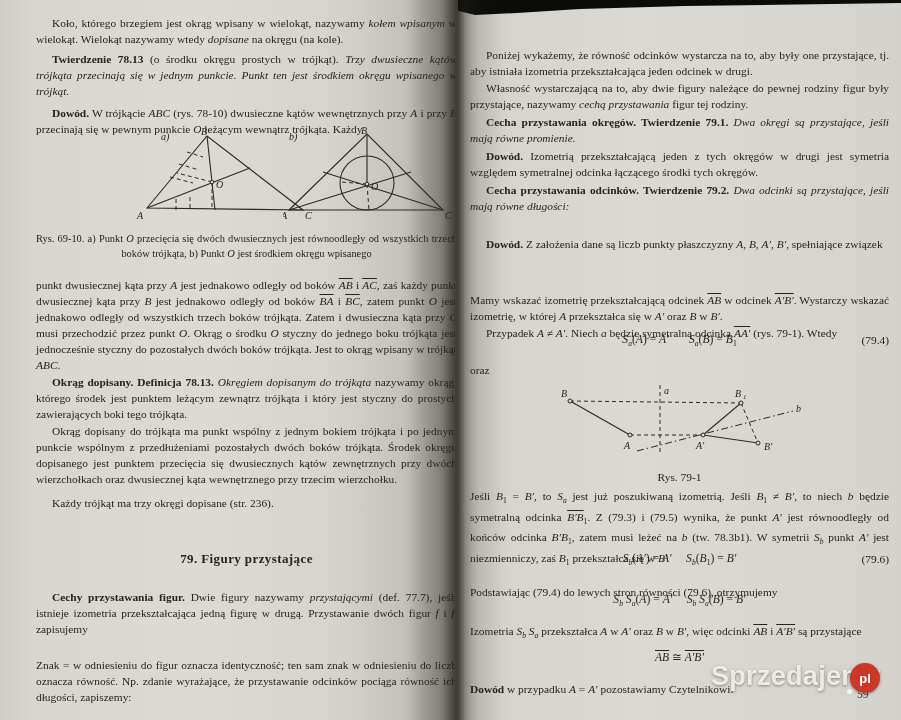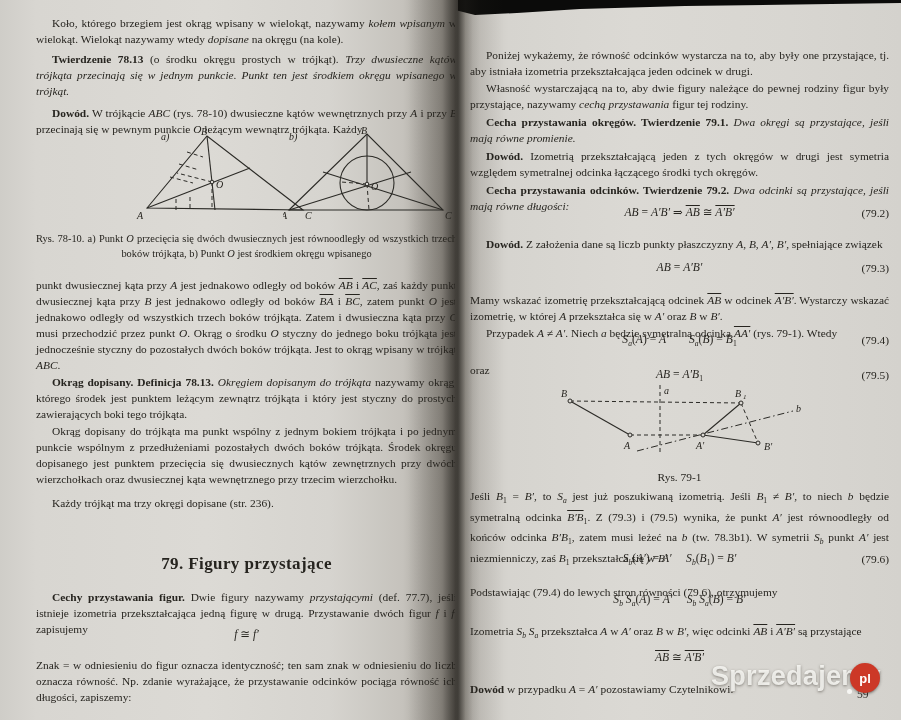--- a/index.html
+++ b/index.html
@@ -11,21 +11,21 @@
   .page-right{left:455px;width:446px;
     background:linear-gradient(90deg,#716d66 0%,#9b978f 1.5%,#c6c3bd 4%,#d6d4cf 12%,#dbd9d4 40%,#d8d6d1 75%,#d4d2cd 100%);
     clip-path:polygon(0px 10px,20px 15px,62px 13px,125px 9px,230px 6px,446px 3px,446px 720px,0px 720px);}
   .par{position:absolute;font-size:11.4px;line-height:16px;text-align:justify;}
   .page-left .par{left:36px;width:421px;}
   .page-right .par{left:15px;width:419px;}
   .indent{text-indent:16px;}
   .caption{position:absolute;left:36px;width:421px;font-size:10.4px;line-height:15px;
            text-align:justify;text-align-last:center;}
   .heading{position:absolute;left:36px;width:421px;text-align:center;font-weight:700;
-           font-size:17px;letter-spacing:.4px;}
+           font-size:13px;letter-spacing:.4px;}
   .eq{position:absolute;font-size:11.6px;line-height:16px;text-align:center;}
   .page-left .eq{left:36px;width:421px;}
   .page-right .eq{left:15px;width:419px;}
   .eq-body{white-space:pre;}
   .eq-num{position:absolute;right:0;top:0;font-size:11.4px;}
   .tk-b{font-weight:700;}
   .tk-i{font-style:italic;}
   .tk-ov{font-style:italic;text-decoration:overline;}
   .tk-sub{font-size:7.6px;vertical-align:-2.5px;font-style:italic;}
   .tk-subn{font-size:7.6px;vertical-align:-2.5px;}
@@ -93,63 +93,53 @@
         <line class="figdash" x1="84" y1="58" x2="86" y2="84"></line>
         <line class="figdash" x1="84" y1="58" x2="58" y2="56"></line>
         <circle class="figpt" cx="84" cy="58" r="1.8"></circle>
         <text x="-2" y="93">A</text>
         <text x="78" y="8">B</text>
         <text x="162" y="93">C</text>
         <text x="88" y="64">O</text>
       </svg>
     </div>
 
-    <p class="caption" style="top:221px"><span class="tk-n">Rys. 78-10. a) Punkt </span><span class="tk-i">O</span><span class="tk-n"> przecięcia się dwóch dwusiecznych jest równoodległy od wszystkich trzech boków trójkąta, b) Punkt </span><span class="tk-i">O</span><span class="tk-n"> jest środkiem okręgu wpisanego</span></p>
+    <p class="caption" style="top:221px"><span class="tk-n">Rys. 69-10. a) Punkt </span><span class="tk-i">O</span><span class="tk-n"> przecięcia się dwóch dwusiecznych jest równoodległy od wszystkich trzech boków trójkąta, b) Punkt </span><span class="tk-i">O</span><span class="tk-n"> jest środkiem okręgu wpisanego</span></p>
 
     <p class="par" style="top:266px"><span class="tk-n">punkt dwusiecznej kąta przy </span><span class="tk-i">A</span><span class="tk-n"> jest jednakowo odległy od boków </span><span class="tk-ov">AB</span><span class="tk-n"> i </span><span class="tk-ov">AC</span><span class="tk-n">, zaś każdy punkt dwusiecznej kąta przy </span><span class="tk-i">B</span><span class="tk-n"> jest jednakowo odległy od boków </span><span class="tk-ov">BA</span><span class="tk-n"> i </span><span class="tk-ov">BC</span><span class="tk-n">, zatem punkt </span><span class="tk-i">O</span><span class="tk-n"> jest jednakowo odległy od wszystkich trzech boków trójkąta. Zatem i dwusieczna kąta przy </span><span class="tk-i">C</span><span class="tk-n"> musi przechodzić przez punkt </span><span class="tk-i">O</span><span class="tk-n">. Okrąg o środku </span><span class="tk-i">O</span><span class="tk-n"> styczny do jednego boku trójkąta jest jednocześnie styczny do pozostałych dwóch boków trójkąta. Jest to okrąg wpisany w trójkąt </span><span class="tk-i">ABC</span><span class="tk-n">.</span></p>
     <p class="par indent" style="top:363px"><span class="tk-b">Okrąg dopisany. Definicja 78.13. </span><span class="tk-i">Okręgiem dopisanym do trójkąta</span><span class="tk-n"> nazywamy okrąg, którego środek jest punktem leżącym zewnątrz trójkąta i który jest styczny do prostych zawierających boki tego trójkąta.</span></p>
     <p class="par indent" style="top:412px"><span class="tk-n">Okrąg dopisany do trójkąta ma punkt wspólny z jednym bokiem trójkąta i po jednym punkcie wspólnym z przedłużeniami pozostałych dwóch boków trójkąta. Środek okręgu dopisanego jest punktem przecięcia się dwusiecznych kątów zewnętrznych przy dwóch wierzchołkach oraz dwusiecznej kąta wewnętrznego przy trzecim wierzchołku.</span></p>
     <p class="par indent" style="top:484px"><span class="tk-n">Każdy trójkąt ma trzy okręgi dopisane (str. 236).</span></p>
 
     <h2 class="heading" style="top:540px">79. Figury przystające</h2>
 
     <p class="par indent" style="top:578px"><span class="tk-b">Cechy przystawania figur.</span><span class="tk-n"> Dwie figury nazywamy </span><span class="tk-i">przystającymi</span><span class="tk-n"> (def. 77.7), jeśli istnieje izometria przekształcająca jedną figurę w drugą. Przystawanie dwóch figur </span><span class="tk-i">f</span><span class="tk-n"> i </span><span class="tk-i">f′</span><span class="tk-n"> zapisujemy</span></p>
-    <div class="eq" style="top:627px"><span class="eq-body"><span class="tk-i">f</span><span class="tk-n"> ≅ </span><span class="tk-i">f′</span></span></div>
     <p class="par" style="top:646px"><span class="tk-n">Znak = w odniesieniu do figur oznacza identyczność; ten sam znak w odniesieniu do liczb oznacza równość. Np. zdanie wyrażające, że przystawanie odcinków pociąga równość ich długości, zapiszemy:</span></p>
   </div>
 
   <div class="page page-right">
     <p class="par indent" style="top:36px"><span class="tk-n">Poniżej wykażemy, że równość odcinków wystarcza na to, aby były one przystające, tj. aby istniała izometria przekształcająca jeden odcinek w drugi.</span></p>
     <p class="par indent" style="top:69px"><span class="tk-n">Własność wystarczającą na to, aby dwie figury należące do pewnej rodziny figur były przystające, nazywamy </span><span class="tk-i">cechą przystawania</span><span class="tk-n"> figur tej rodziny.</span></p>
     <p class="par indent" style="top:103px"><span class="tk-b">Cecha przystawania okręgów. Twierdzenie 79.1. </span><span class="tk-i">Dwa okręgi są przystające, jeśli mają równe promienie.</span></p>
     <p class="par indent" style="top:137px"><span class="tk-b">Dowód.</span><span class="tk-n"> Izometrią przekształcającą jeden z tych okręgów w drugi jest symetria względem symetralnej odcinka łączącego środki tych okręgów.</span></p>
     <p class="par indent" style="top:171px"><span class="tk-b">Cecha przystawania odcinków. Twierdzenie 79.2. </span><span class="tk-i">Dwa odcinki są przystające, jeśli mają równe długości:</span></p>
 
-    <div class="eq" style="top:205px">
-      <span class="eq-body"><span class="tk-i">AB</span><span class="tk-n"> = </span><span class="tk-i">A′B′</span><span class="tk-n"> ⇒ </span><span class="tk-ov">AB</span><span class="tk-n"> ≅ </span><span class="tk-ov">A′B′</span></span><span class="eq-num">(79.2)</span>
-    </div>
 
     <p class="par indent" style="top:225px"><span class="tk-b">Dowód.</span><span class="tk-n"> Z założenia dane są liczb punkty płaszczyzny </span><span class="tk-i">A</span><span class="tk-n">, </span><span class="tk-i">B</span><span class="tk-n">, </span><span class="tk-i">A′</span><span class="tk-n">, </span><span class="tk-i">B′</span><span class="tk-n">, spełniające związek</span></p>
 
-    <div class="eq" style="top:260px">
-      <span class="eq-body"><span class="tk-i">AB</span><span class="tk-n"> = </span><span class="tk-i">A′B′</span></span><span class="eq-num">(79.3)</span>
-    </div>
 
     <p class="par" style="top:281px"><span class="tk-n">Mamy wskazać izometrię przekształcającą odcinek </span><span class="tk-ov">AB</span><span class="tk-n"> w odcinek </span><span class="tk-ov">A′B′</span><span class="tk-n">. Wystarczy wskazać izometrię, w której </span><span class="tk-i">A</span><span class="tk-n"> przekształca się w </span><span class="tk-i">A′</span><span class="tk-n"> oraz </span><span class="tk-i">B</span><span class="tk-n"> w </span><span class="tk-i">B′</span><span class="tk-n">.</span></p>
     <p class="par indent" style="top:314px"><span class="tk-n">Przypadek </span><span class="tk-i">A</span><span class="tk-n"> ≠ </span><span class="tk-i">A′</span><span class="tk-n">. Niech </span><span class="tk-i">a</span><span class="tk-n"> będzie symetralną odcinka </span><span class="tk-ov">AA′</span><span class="tk-n"> (rys. 79-1). Wtedy</span></p>
 
     <div class="eq" style="top:332px">
       <span class="eq-body"><span class="tk-i">S</span><span class="tk-sub">a</span><span class="tk-n">(</span><span class="tk-i">A</span><span class="tk-n">) = </span><span class="tk-i">A′</span><span class="tk-n">       </span><span class="tk-i">S</span><span class="tk-sub">a</span><span class="tk-n">(</span><span class="tk-i">B</span><span class="tk-n">) = </span><span class="tk-i">B</span><span class="tk-subn">1</span></span><span class="eq-num">(79.4)</span>
     </div>
 
     <p class="par" style="top:351px"><span class="tk-n">oraz</span></p>
 
-    <div class="eq" style="top:367px">
-      <span class="eq-body"><span class="tk-i">AB</span><span class="tk-n"> = </span><span class="tk-i">A′B</span><span class="tk-subn">1</span></span><span class="eq-num">(79.5)</span>
-    </div>
 
     <div class="fig" style="left:90px;top:385px">
       <svg width="340" height="70" viewBox="0 0 340 70">
         <line class="figdash" x1="115" y1="0" x2="115" y2="68"></line>
         <line class="figdash" x1="25" y1="16" x2="196" y2="18"></line>
         <line class="figdash" x1="85" y1="50" x2="158" y2="50"></line>
         <line class="figdash" x1="196" y1="18" x2="213" y2="58"></line>
         <line class="figdashdot" x1="92" y1="66" x2="248" y2="26"></line>
         <line class="figline" x1="25" y1="16" x2="85" y2="50"></line>
         <line class="figline" x1="158" y1="50" x2="196" y2="18"></line>

